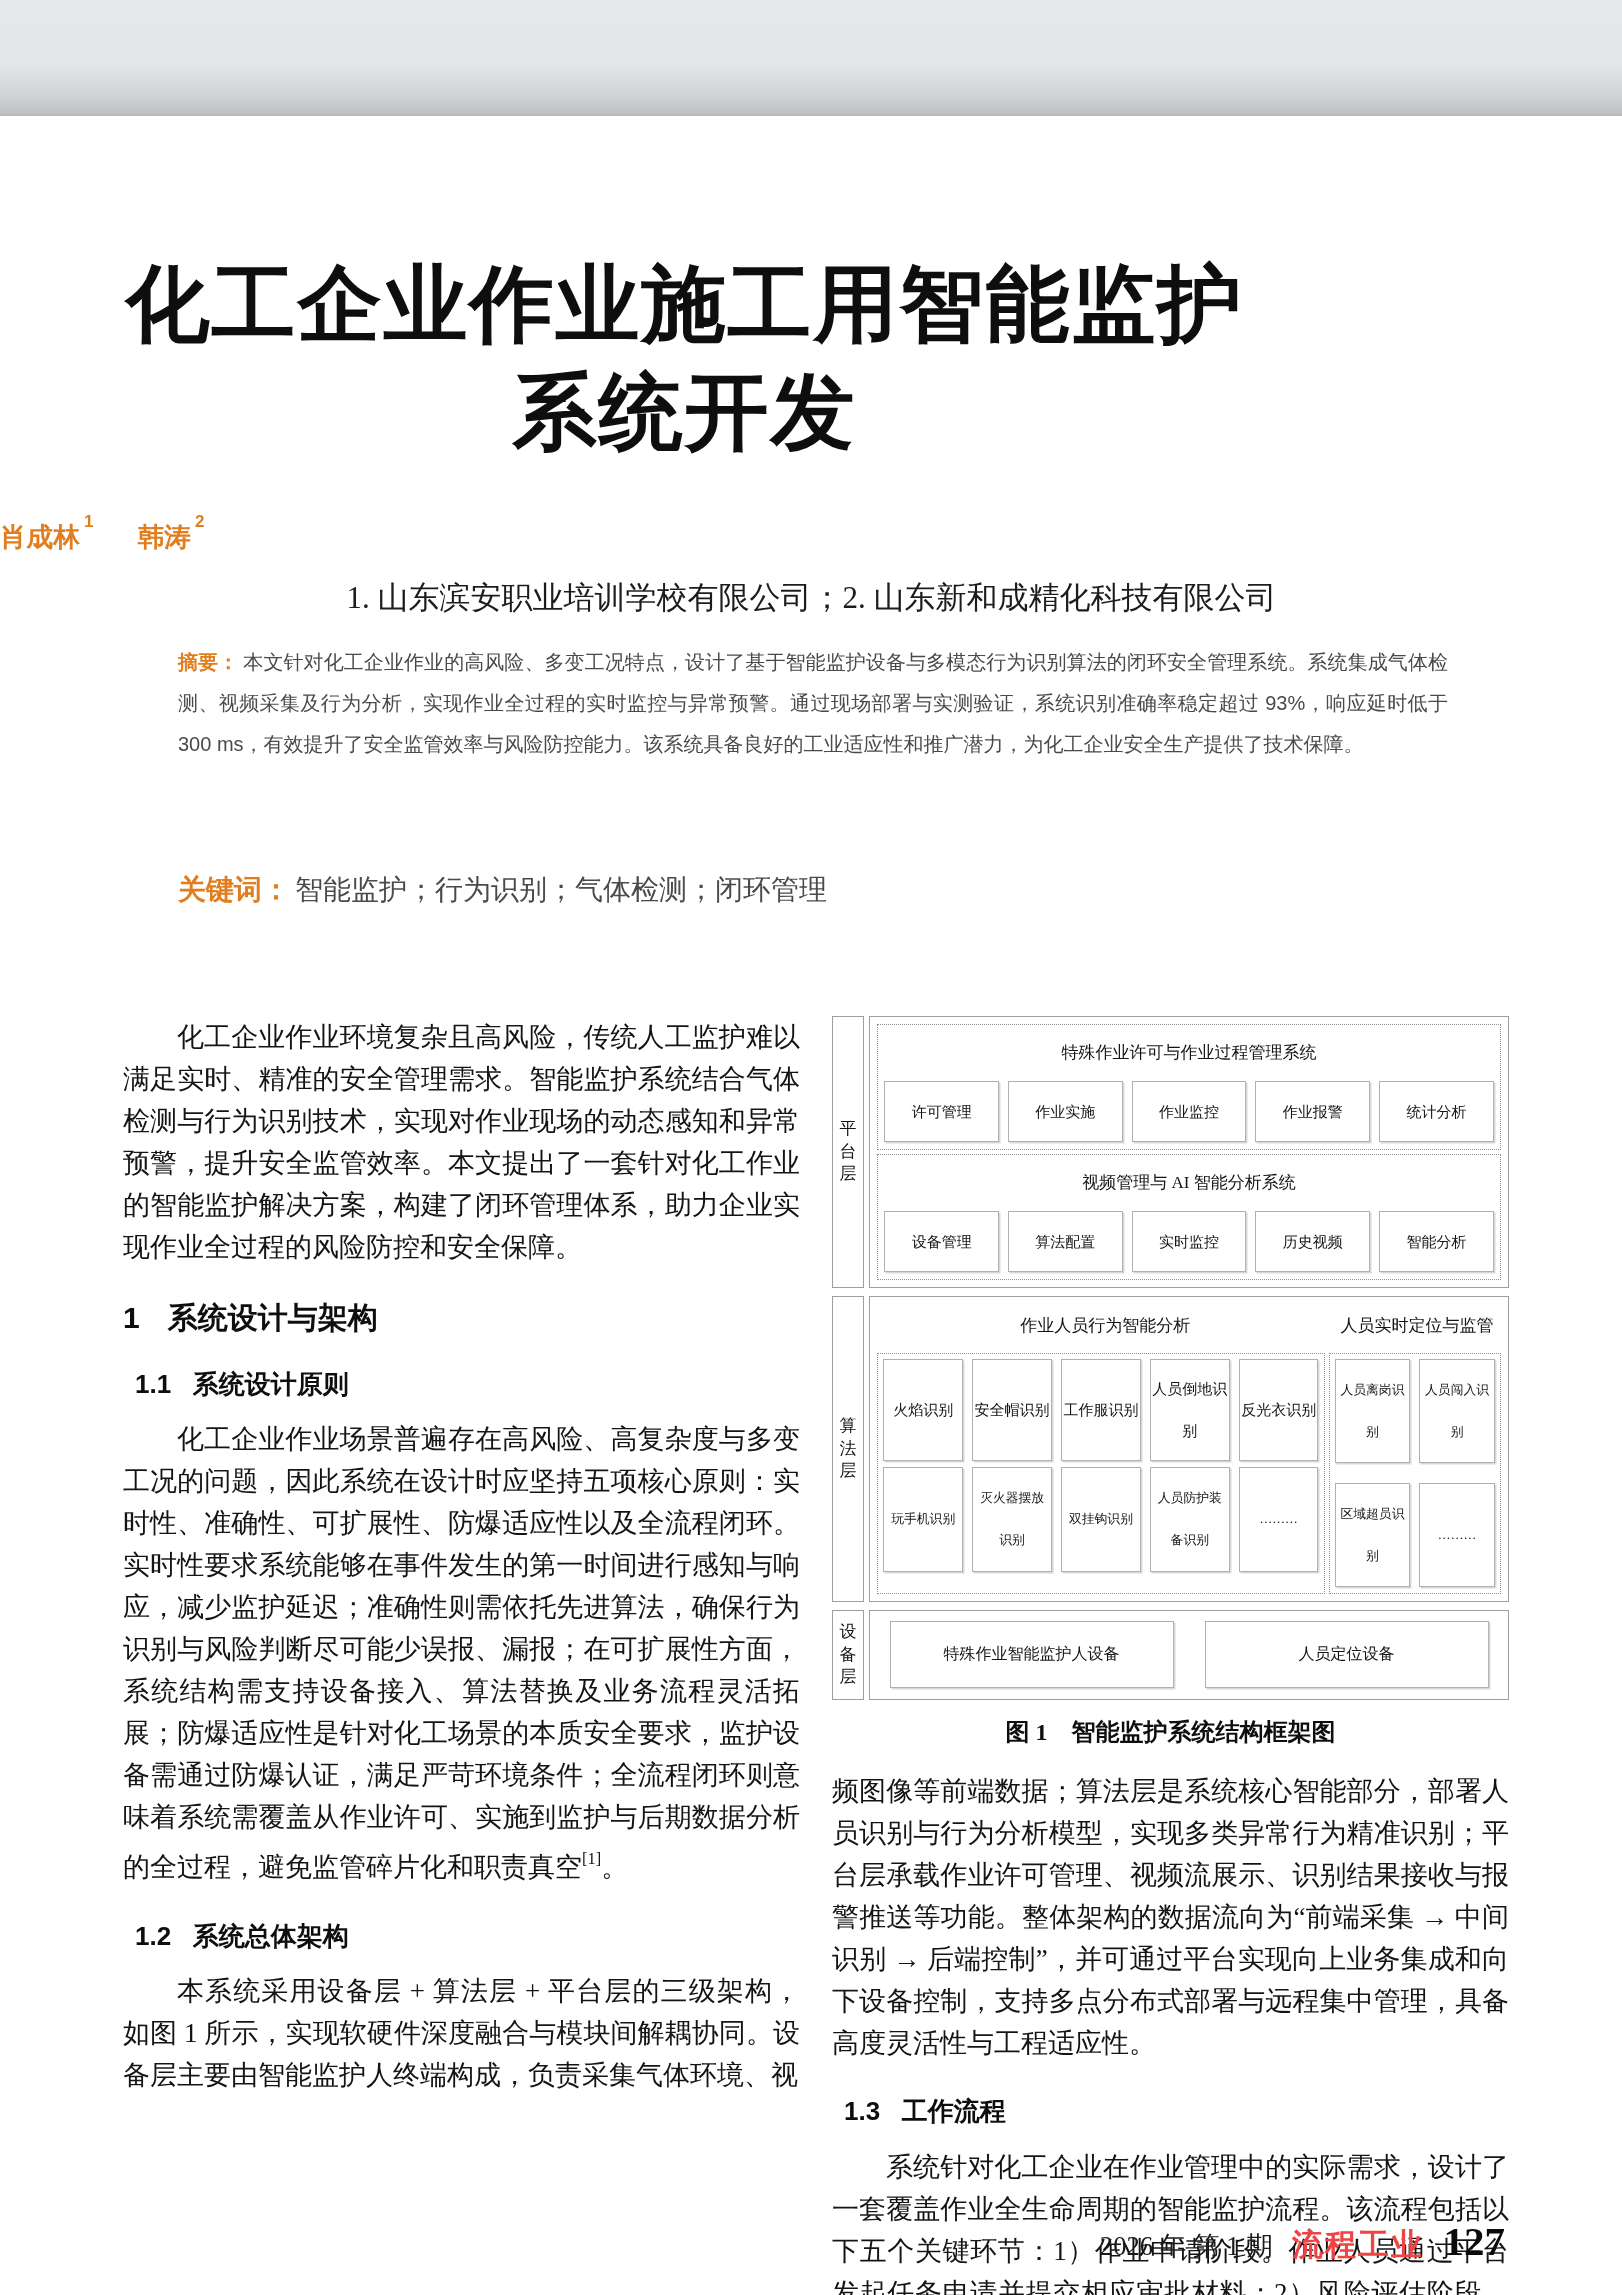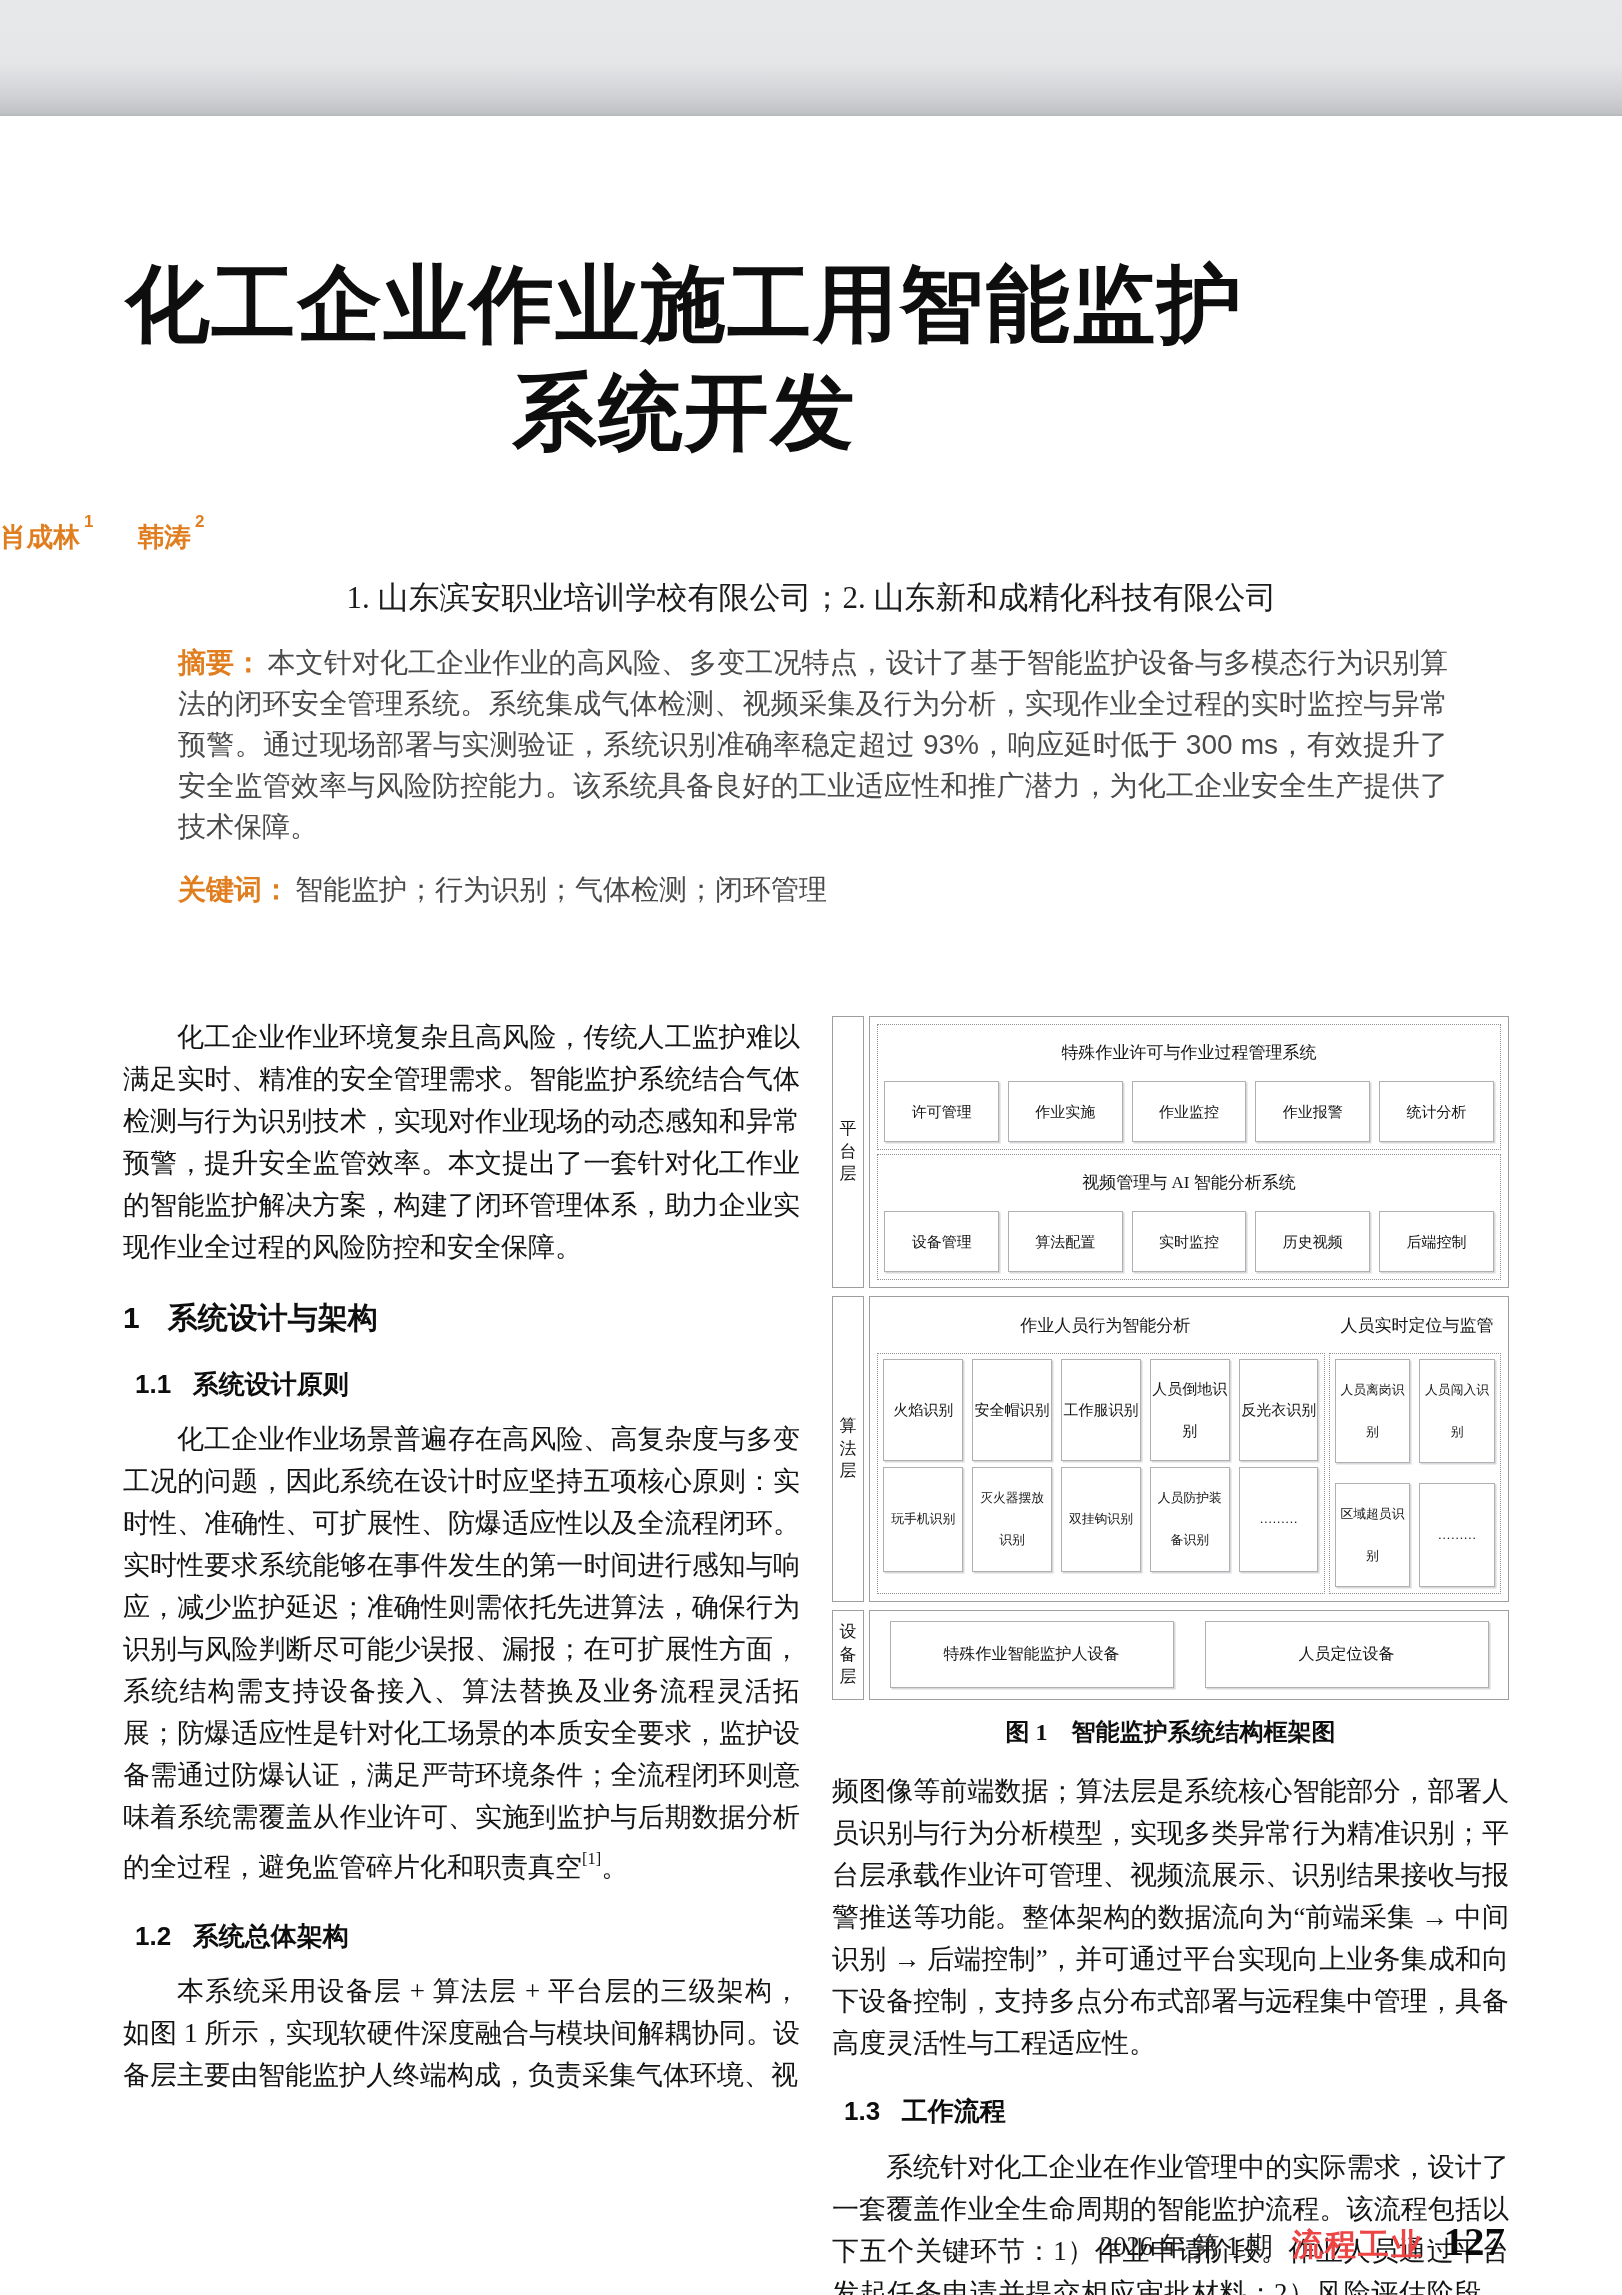--- a/index.html
+++ b/index.html
@@ -13,21 +13,21 @@
         font-size:84px;line-height:108px;color:#0e0e0e;letter-spacing:2px;}
   .authors{position:absolute;left:0;top:512px;width:1623px;text-align:left;
         font-family:"Liberation Sans","DejaVu Sans",sans-serif;font-weight:bold;
         font-size:26.6px;color:#e07e1f;}
   .authors sup{font-size:17px;vertical-align:19.4px;margin-left:4.1px;}
   .author+.author{margin-left:37px;}
   .affil{position:absolute;left:0;top:577px;width:1623px;text-align:center;
         font-size:31px;color:#1c1c1c;}
   .abstract{position:absolute;left:178px;top:642px;width:1270px;
         font-family:"Liberation Sans","DejaVu Sans",sans-serif;
-        font-size:28px;line-height:41px;color:#4a4a4a;text-align:justify;}
+        font-size:20px;line-height:41px;color:#4a4a4a;text-align:justify;}
   .ab-label{color:#e07e1f;font-weight:bold;margin-right:5.1px;}
   .keywords{position:absolute;left:178px;top:869px;width:1270px;
         font-family:"Liberation Sans","DejaVu Sans",sans-serif;
         font-size:28px;line-height:41px;color:#4a4a4a;}
   .cols{position:absolute;left:123px;top:1016px;width:1386px;display:flex;gap:32px;}
   .col{flex:1;font-size:27px;line-height:42px;text-align:justify;color:#141414;}
   .col p{margin:0;}
   .indent{text-indent:2em;}
   h1.sec{margin:31px 0 0 0;font-family:"Liberation Sans","DejaVu Sans",sans-serif;
         font-weight:bold;font-size:30px;line-height:38px;color:#0e0e0e;}
@@ -129,21 +129,21 @@
                 <div class="fbox">统计分析</div>
               </div>
             </div>
             <div class="sys-group">
               <div class="sys-title">视频管理与 AI 智能分析系统</div>
               <div class="box-row">
                 <div class="fbox">设备管理</div>
                 <div class="fbox">算法配置</div>
                 <div class="fbox">实时监控</div>
                 <div class="fbox">历史视频</div>
-                <div class="fbox">后端控制</div>
+                <div class="fbox">智能分析</div>
               </div>
             </div>
           </div>
         </div>
 
         <div class="fig-layer">
           <div class="fig-side">算法层</div>
           <div class="fig-main">
             <div class="algo-heads">
               <div class="h-left">作业人员行为智能分析</div>

